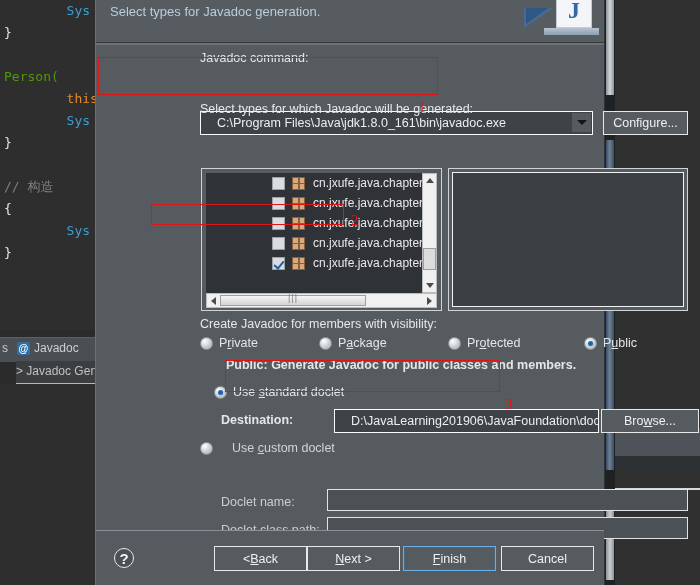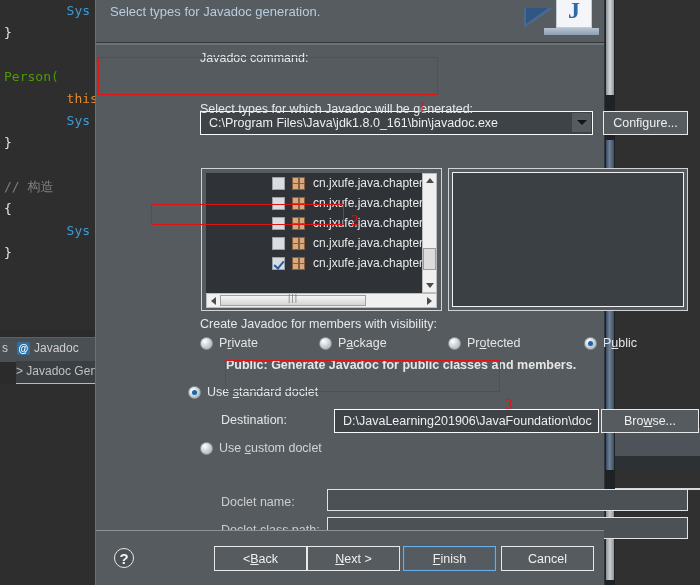--- a/index.html
+++ b/index.html
@@ -100,21 +100,21 @@
   #dlg-foot{
     position:absolute;left:0;bottom:0;width:100%;height:55px;
     background:#555b5f;border-top:1px solid #8b9196;box-sizing:border-box;
   }
 
   .lbl{font-size:12.5px;color:#e8e8e8;}
 
   
   .tf{
     background:#3e4347;border:1px solid #fafafa;box-sizing:border-box;
-    color:#eeeeee;font-size:12.5px;padding:2px 8px;
+    color:#eeeeee;font-size:12.5px;padding:2px 16px;
     display:flex;align-items:center;overflow:hidden;white-space:nowrap;
   }
   .btn{
     background:#555b5f;border:1px solid #e8e8e8;box-sizing:border-box;
     color:#f0f0f0;font-size:12.5px;display:flex;align-items:center;justify-content:center;
   }
   .btn.focus{border-color:#6aaee8;box-shadow:inset 0 0 0 1px #49667f;}
 
   
   #combo{position:absolute;left:104px;top:66px;width:393px;height:24px;}
@@ -185,26 +185,26 @@
     content:"";position:absolute;left:3px;top:3px;width:5px;height:5px;border-radius:50%;
     background:#1963b0;
   }
   .ropt{position:absolute;display:flex;align-items:center;gap:6px;font-size:12.5px;}
   #r-private{left:104px;top:291px;}
   #r-package{left:223px;top:291px;}
   #r-protected{left:352px;top:291px;}
   #r-public{left:488px;top:291px;}
   #vis-desc{position:absolute;left:130px;top:313px;font-size:12.5px;font-weight:bold;}
 
-  #r-standard{position:absolute;left:92px;top:340px;display:flex;align-items:flex-end;gap:6px;font-size:12.5px;}
-  #dest-label{position:absolute;left:125px;top:368px;font-size:12.5px;}
+  #r-standard{position:absolute;left:118px;top:340px;display:flex;align-items:flex-end;gap:6px;font-size:12.5px;}
+  #dest-label{position:absolute;left:125px;top:368px;font-size:12.5px;font-weight:bold;}
   #dest-field{position:absolute;left:238px;top:364px;width:265px;height:24px;}
   #browse{position:absolute;left:505px;top:364px;width:98px;height:24px;}
 
-  #r-custom{position:absolute;left:104px;top:396px;display:flex;align-items:center;gap:6px;font-size:12.5px;color:#d4d4d4;}
+  #r-custom{position:absolute;left:104px;top:396px;display:flex;align-items:center;gap:19px;font-size:12.5px;color:#d4d4d4;}
   #dn-label{position:absolute;left:125px;top:450px;font-size:12.5px;color:#cdcdcd;}
   #dn-field{position:absolute;left:231px;top:444px;width:361px;height:22px;background:#4c5156;border:1px solid #e2e2e2;box-sizing:border-box;}
   #dcp-label{position:absolute;left:125px;top:478px;font-size:12.5px;color:#cdcdcd;}
   #dcp-field{position:absolute;left:231px;top:472px;width:361px;height:22px;background:#4c5156;border:1px solid #e2e2e2;box-sizing:border-box;}
 
   
   #help{
     position:absolute;left:18px;top:17px;width:20px;height:20px;border-radius:50%;
     background:#4b5155;color:#f4f4f4;font-size:15px;font-weight:bold;
     display:flex;align-items:center;justify-content:center;

